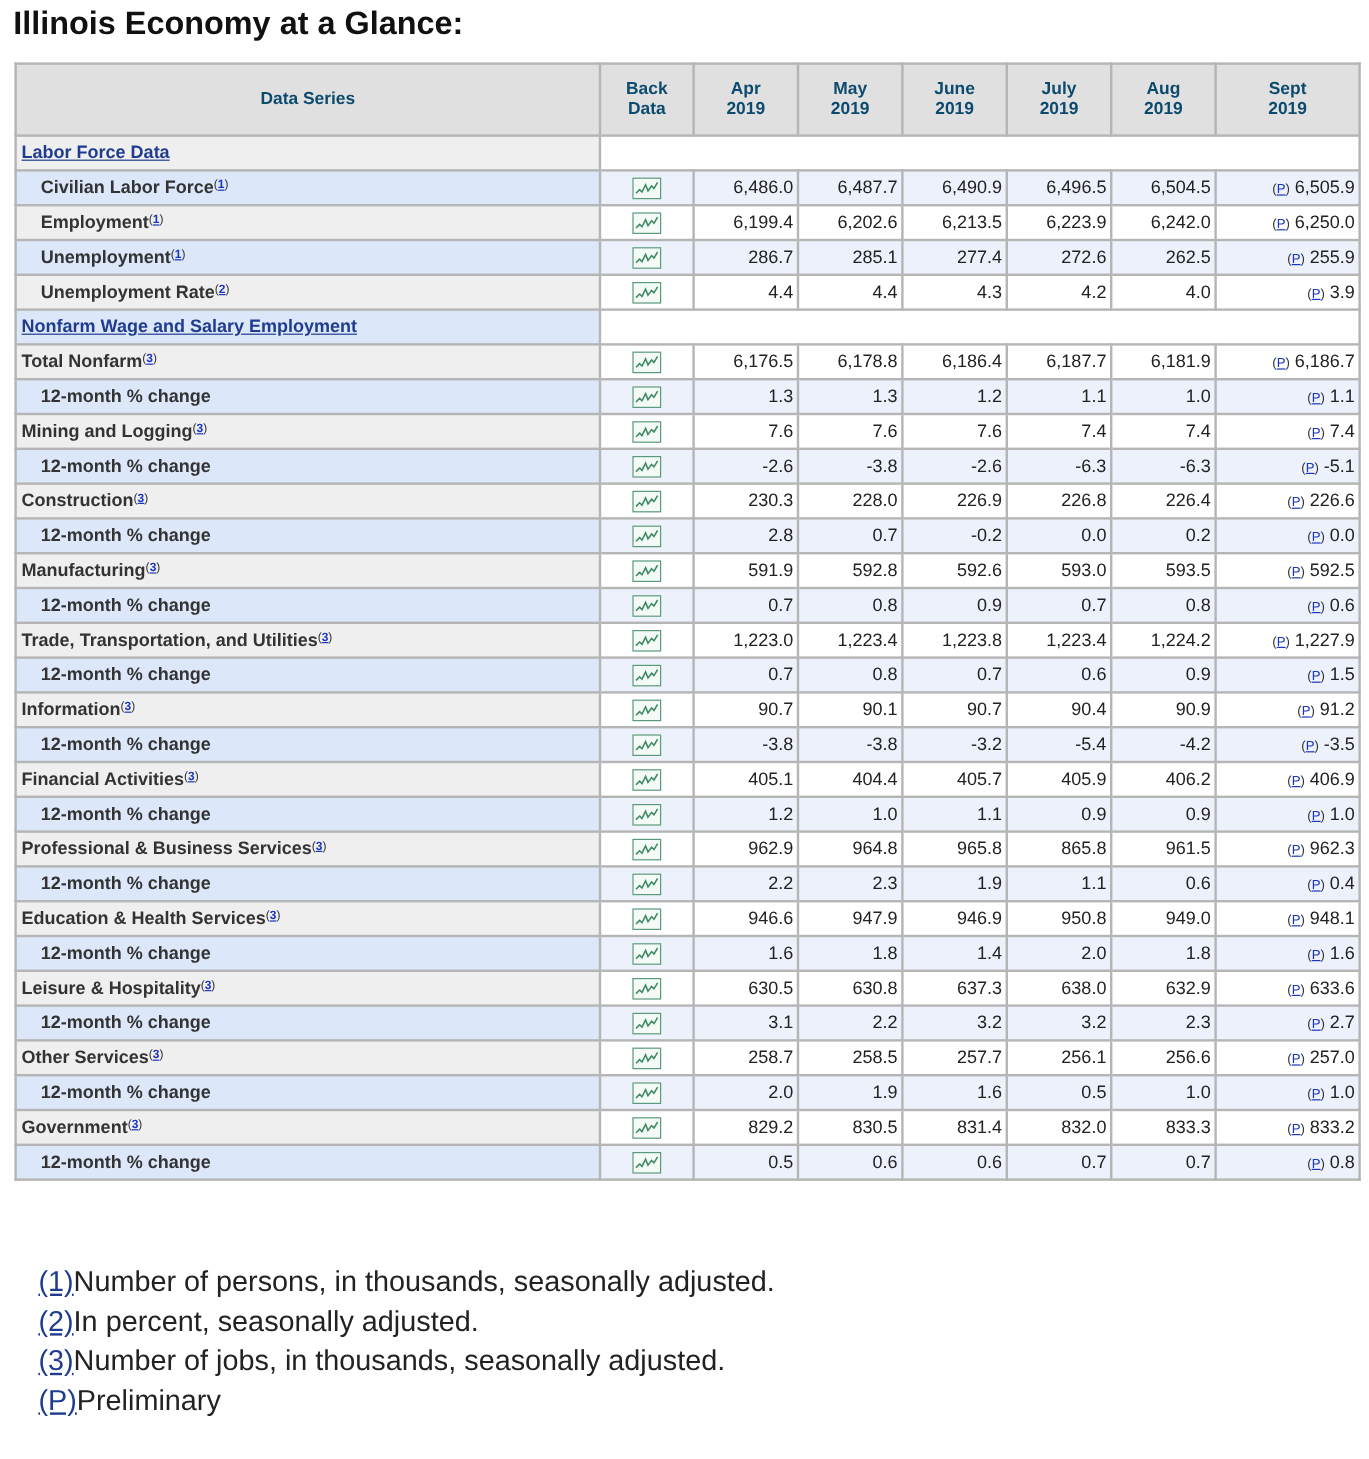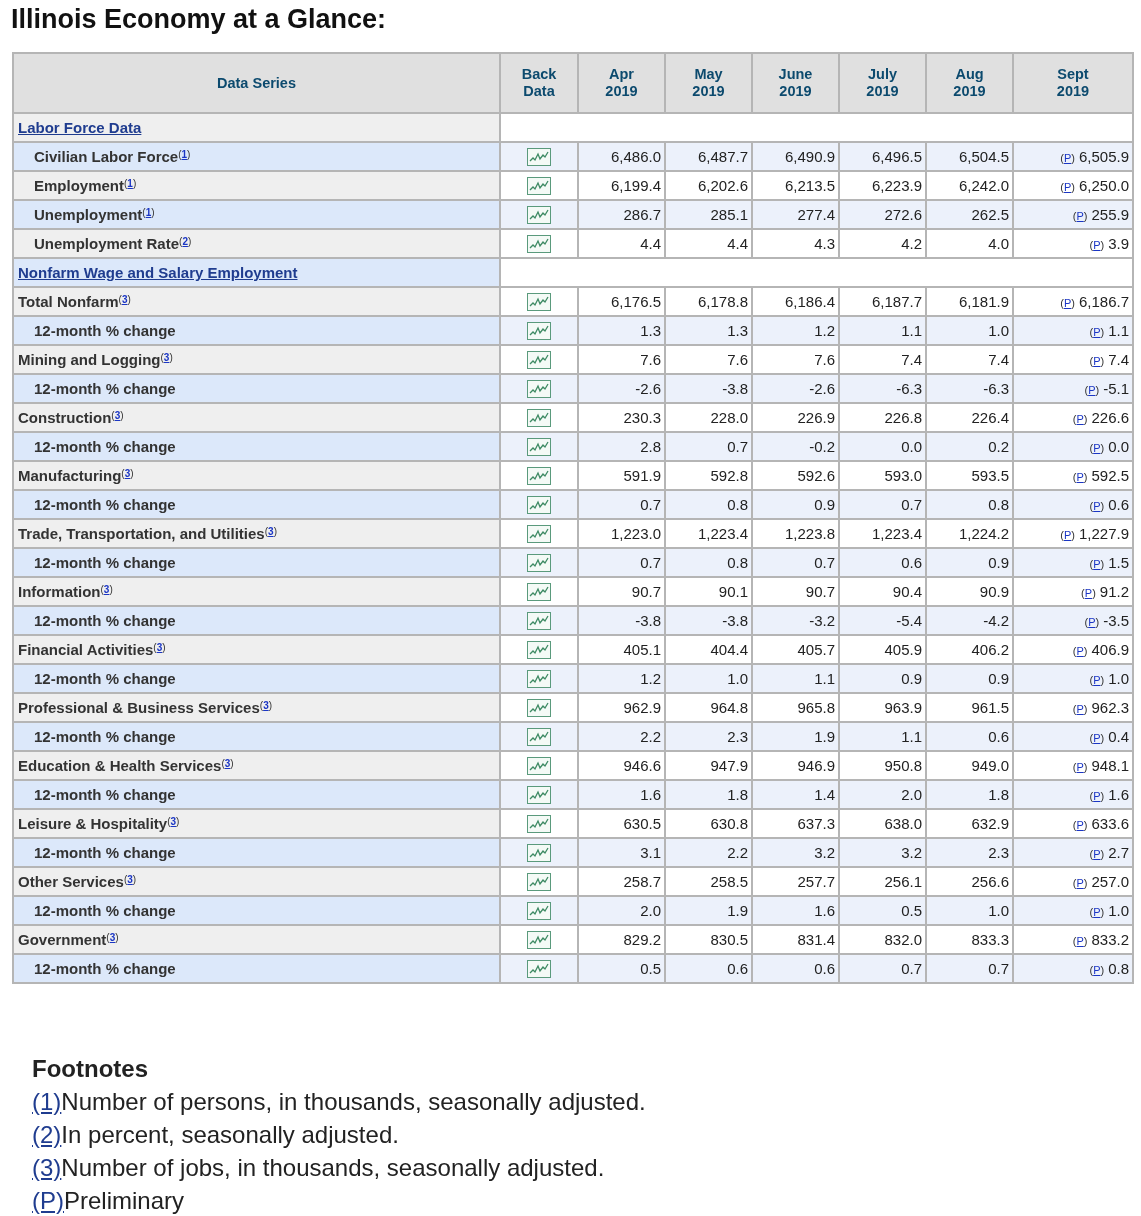--- a/index.html
+++ b/index.html
@@ -285,21 +285,21 @@
         <td class="num"><span class="prelim">(<a href="#">P</a>)</span><span>1.0</span></td>
       </tr>
       <tr class="grey">
         <td class="label"><span>Professional &amp; Business Services</span><sup class="fn">(<a href="#">3</a>)</sup></td>
         <td class="icon-cell"><a href="#" class="chart-icon"><svg width="22" height="16" viewBox="0 0 22 16">
               <polyline points="2,12 5,9 7,11 10,5 12,10 15,6 17,8 20,3" fill="none" stroke="#3d8a63" stroke-width="1.3"></polyline>
             </svg></a></td>
         <td class="num"><span>962.9</span></td>
         <td class="num"><span>964.8</span></td>
         <td class="num"><span>965.8</span></td>
-        <td class="num"><span>963.9</span></td>
+        <td class="num"><span>865.8</span></td>
         <td class="num"><span>961.5</span></td>
         <td class="num"><span class="prelim">(<a href="#">P</a>)</span><span>962.3</span></td>
       </tr>
       <tr class="blue">
         <td class="label indent"><span>12-month % change</span></td>
         <td class="icon-cell"><a href="#" class="chart-icon"><svg width="22" height="16" viewBox="0 0 22 16">
               <polyline points="2,12 5,9 7,11 10,5 12,10 15,6 17,8 20,3" fill="none" stroke="#3d8a63" stroke-width="1.3"></polyline>
             </svg></a></td>
         <td class="num"><span>2.2</span></td>
         <td class="num"><span>2.3</span></td>
@@ -401,20 +401,19 @@
         <td class="num"><span>0.6</span></td>
         <td class="num"><span>0.6</span></td>
         <td class="num"><span>0.7</span></td>
         <td class="num"><span>0.7</span></td>
         <td class="num"><span class="prelim">(<a href="#">P</a>)</span><span>0.8</span></td>
       </tr>
     </tbody>
 </table>
 
 <div class="footnotes">
-  <div class="fn-title">Footnotes</div>
   <div id="footnote-list">
       <div><a href="#">(1)</a><span>Number of persons, in thousands, seasonally adjusted.</span></div>
       <div><a href="#">(2)</a><span>In percent, seasonally adjusted.</span></div>
       <div><a href="#">(3)</a><span>Number of jobs, in thousands, seasonally adjusted.</span></div>
       <div><a href="#">(P)</a><span>Preliminary</span></div>
     </div>
 </div>
 
 </body></html>

